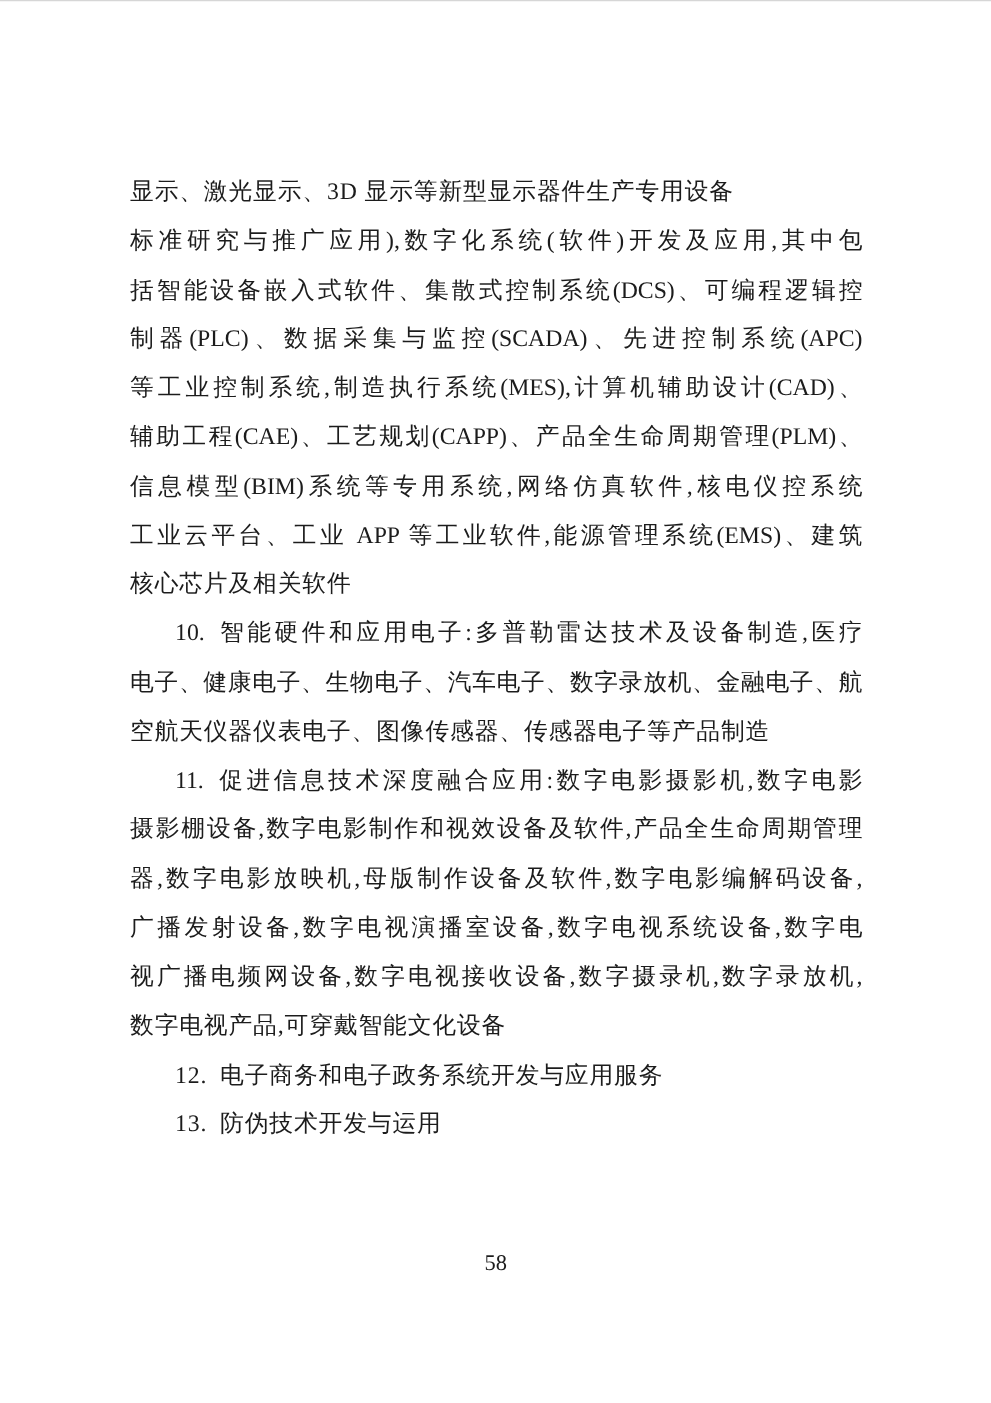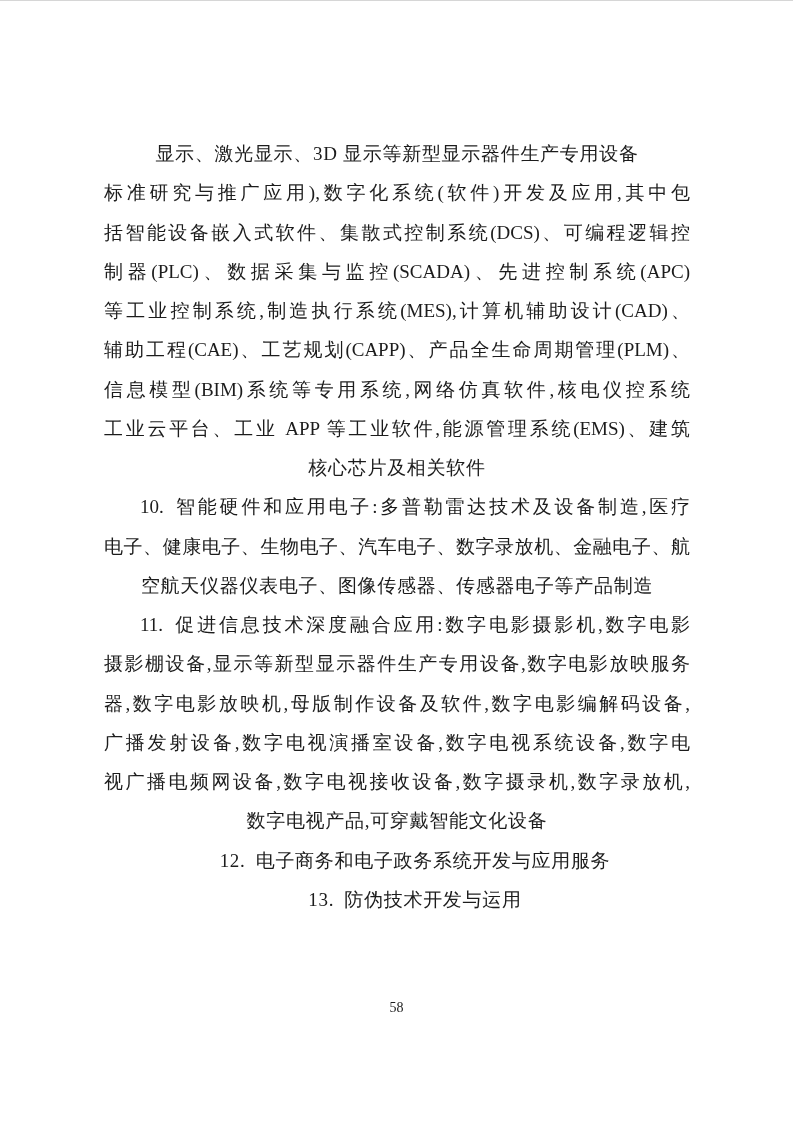--- a/index.html
+++ b/index.html
@@ -38,33 +38,32 @@
     white-space: normal;
   }
   
   .jf {
     text-align: justify;
     text-align-last: justify;
   }
   
   .line:not(.jf) {
     letter-spacing: 0.7px;
-    text-align: center;
   }
   
   .ind {
     text-indent: 36px;
   }
   .page-number {
     position: absolute;
     top: 1000px;
     left: 0;
     width: 793px;
     text-align: center;
-    font-size: 14px;
+    font-size: 18px;
     color: #1c1c1c;
   }
 </style>
 </head>
 <body>
 
 <div class="page">
   <div class="scan-edge"></div>
 
   <div class="doc-body">
@@ -74,21 +73,21 @@
     <div class="line jf">制器(PLC)、数据采集与监控(SCADA)、先进控制系统(APC)</div>
     <div class="line jf">等工业控制系统,制造执行系统(MES),计算机辅助设计(CAD)、</div>
     <div class="line jf">辅助工程(CAE)、工艺规划(CAPP)、产品全生命周期管理(PLM)、</div>
     <div class="line jf">信息模型(BIM)系统等专用系统,网络仿真软件,核电仪控系统</div>
     <div class="line jf">工业云平台、工业 APP 等工业软件,能源管理系统(EMS)、建筑</div>
     <div class="line">核心芯片及相关软件</div>
     <div class="line ind jf">10. 智能硬件和应用电子:多普勒雷达技术及设备制造,医疗</div>
     <div class="line jf">电子、健康电子、生物电子、汽车电子、数字录放机、金融电子、航</div>
     <div class="line">空航天仪器仪表电子、图像传感器、传感器电子等产品制造</div>
     <div class="line ind jf">11. 促进信息技术深度融合应用:数字电影摄影机,数字电影</div>
-    <div class="line jf">摄影棚设备,显示等新型显示器件生产专用设备,数字电影放映服务</div>
+    <div class="line jf">摄影棚设备,数字电影制作和视效设备及软件,产品全生命周期管理</div>
     <div class="line jf">器,数字电影放映机,母版制作设备及软件,数字电影编解码设备,</div>
     <div class="line jf">广播发射设备,数字电视演播室设备,数字电视系统设备,数字电</div>
     <div class="line jf">视广播电频网设备,数字电视接收设备,数字摄录机,数字录放机,</div>
     <div class="line">数字电视产品,可穿戴智能文化设备</div>
     <div class="line ind">12. 电子商务和电子政务系统开发与应用服务</div>
     <div class="line ind">13. 防伪技术开发与运用</div>
   </div>
 
   <div class="page-number">58</div>
 </div>

